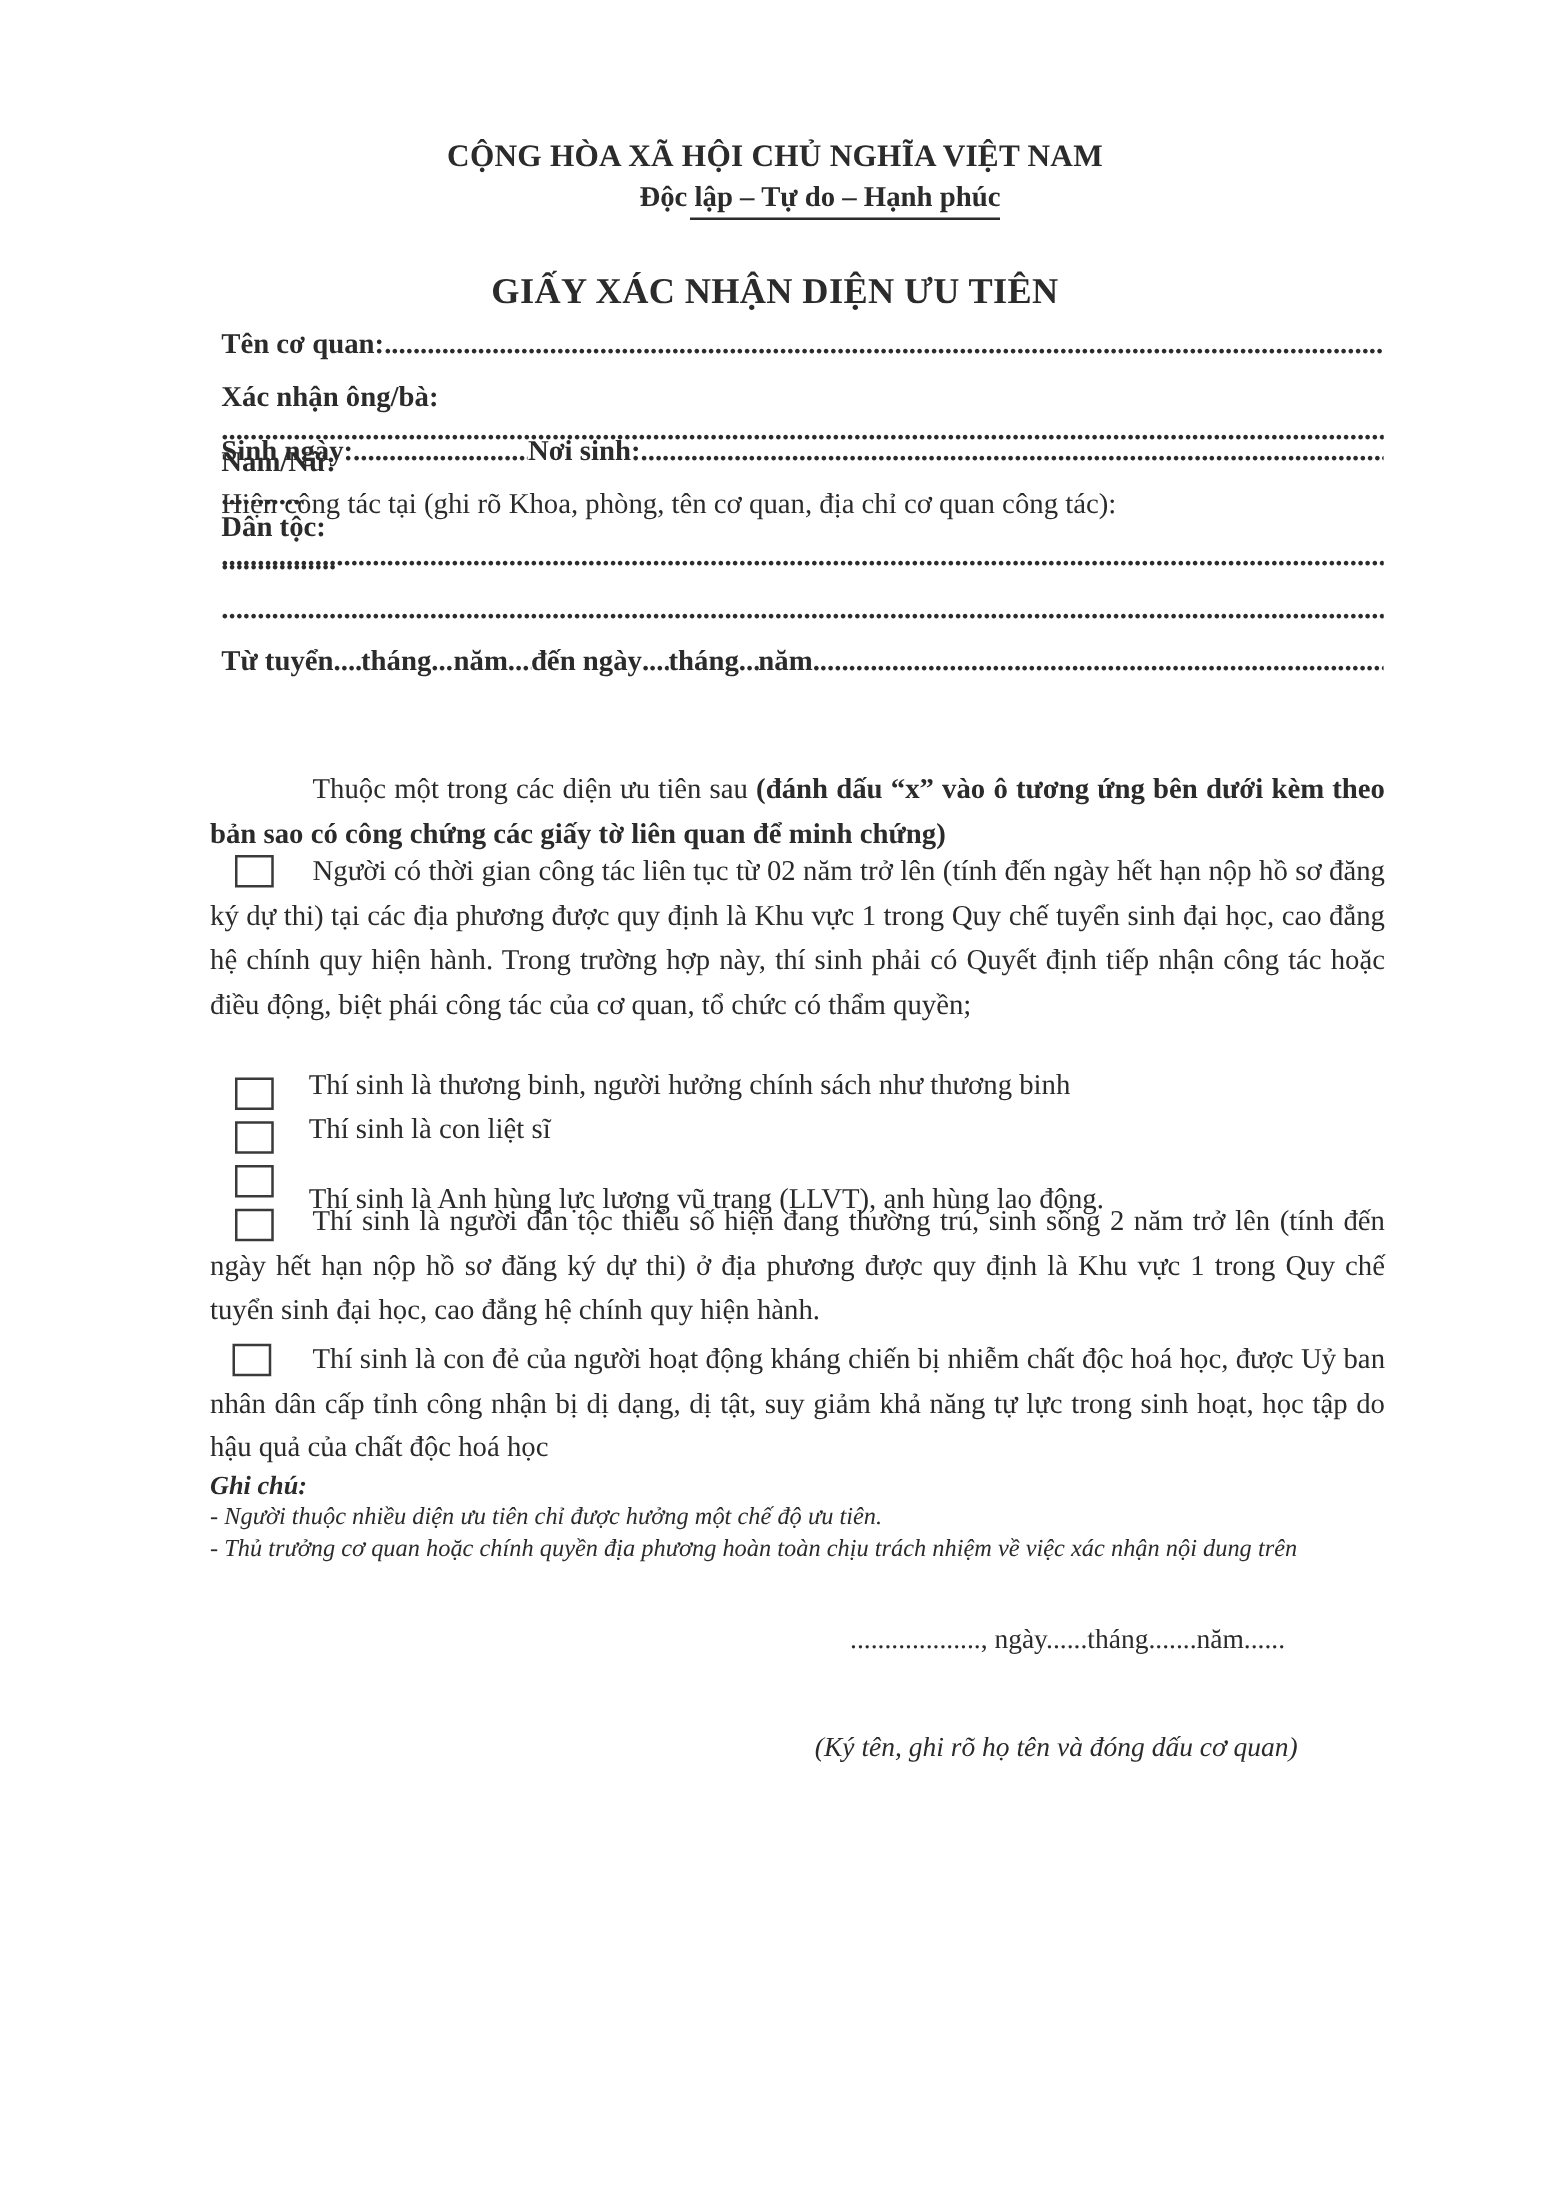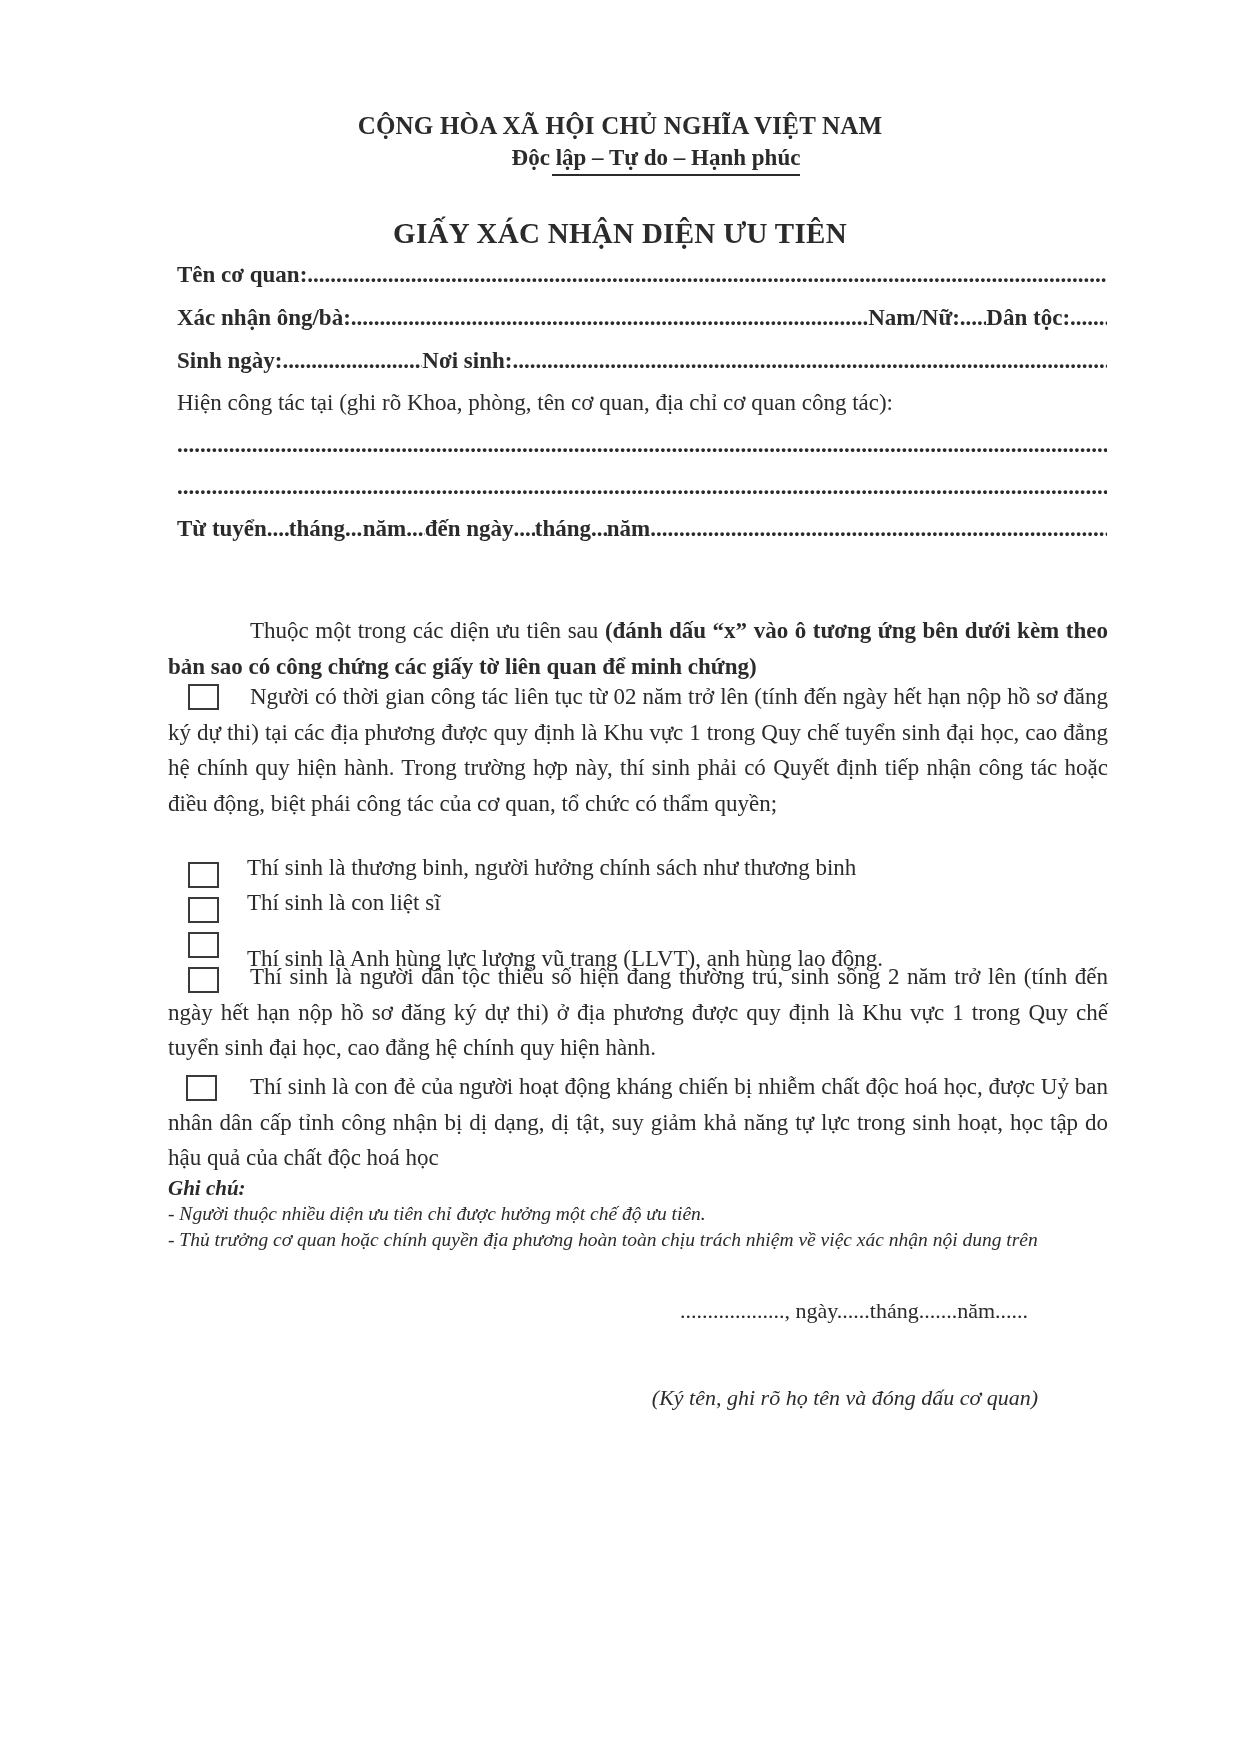--- a/index.html
+++ b/index.html
@@ -50,21 +50,21 @@
       <span class="motto-underline"></span>
     </span>
   </div>
   <div class="center doc-title">GIẤY XÁC NHẬN DIỆN ƯU TIÊN</div>
 
   <div class="line fill" style="top:262px;">
     <span class="lbl">Tên cơ quan: </span>
     <span class="dots"></span>
   </div>
 
-  <div class="line fill" style="top:305px;">
+  <div class="line fill" style="top:305px;flex-direction:column;">
     <span class="lbl">Xác nhận ông/bà:</span>
     <span class="dots"></span>
     <span class="lbl">Nam/Nữ:</span>
     <span class="dots-fixed" style="width:66px;"></span>
     <span class="lbl">Dân tộc:</span>
     <span class="dots-fixed" style="width:92px;"></span>
   </div>
 
   <div class="line fill" style="top:348px;">
     <span class="lbl">Sinh ngày:</span>

